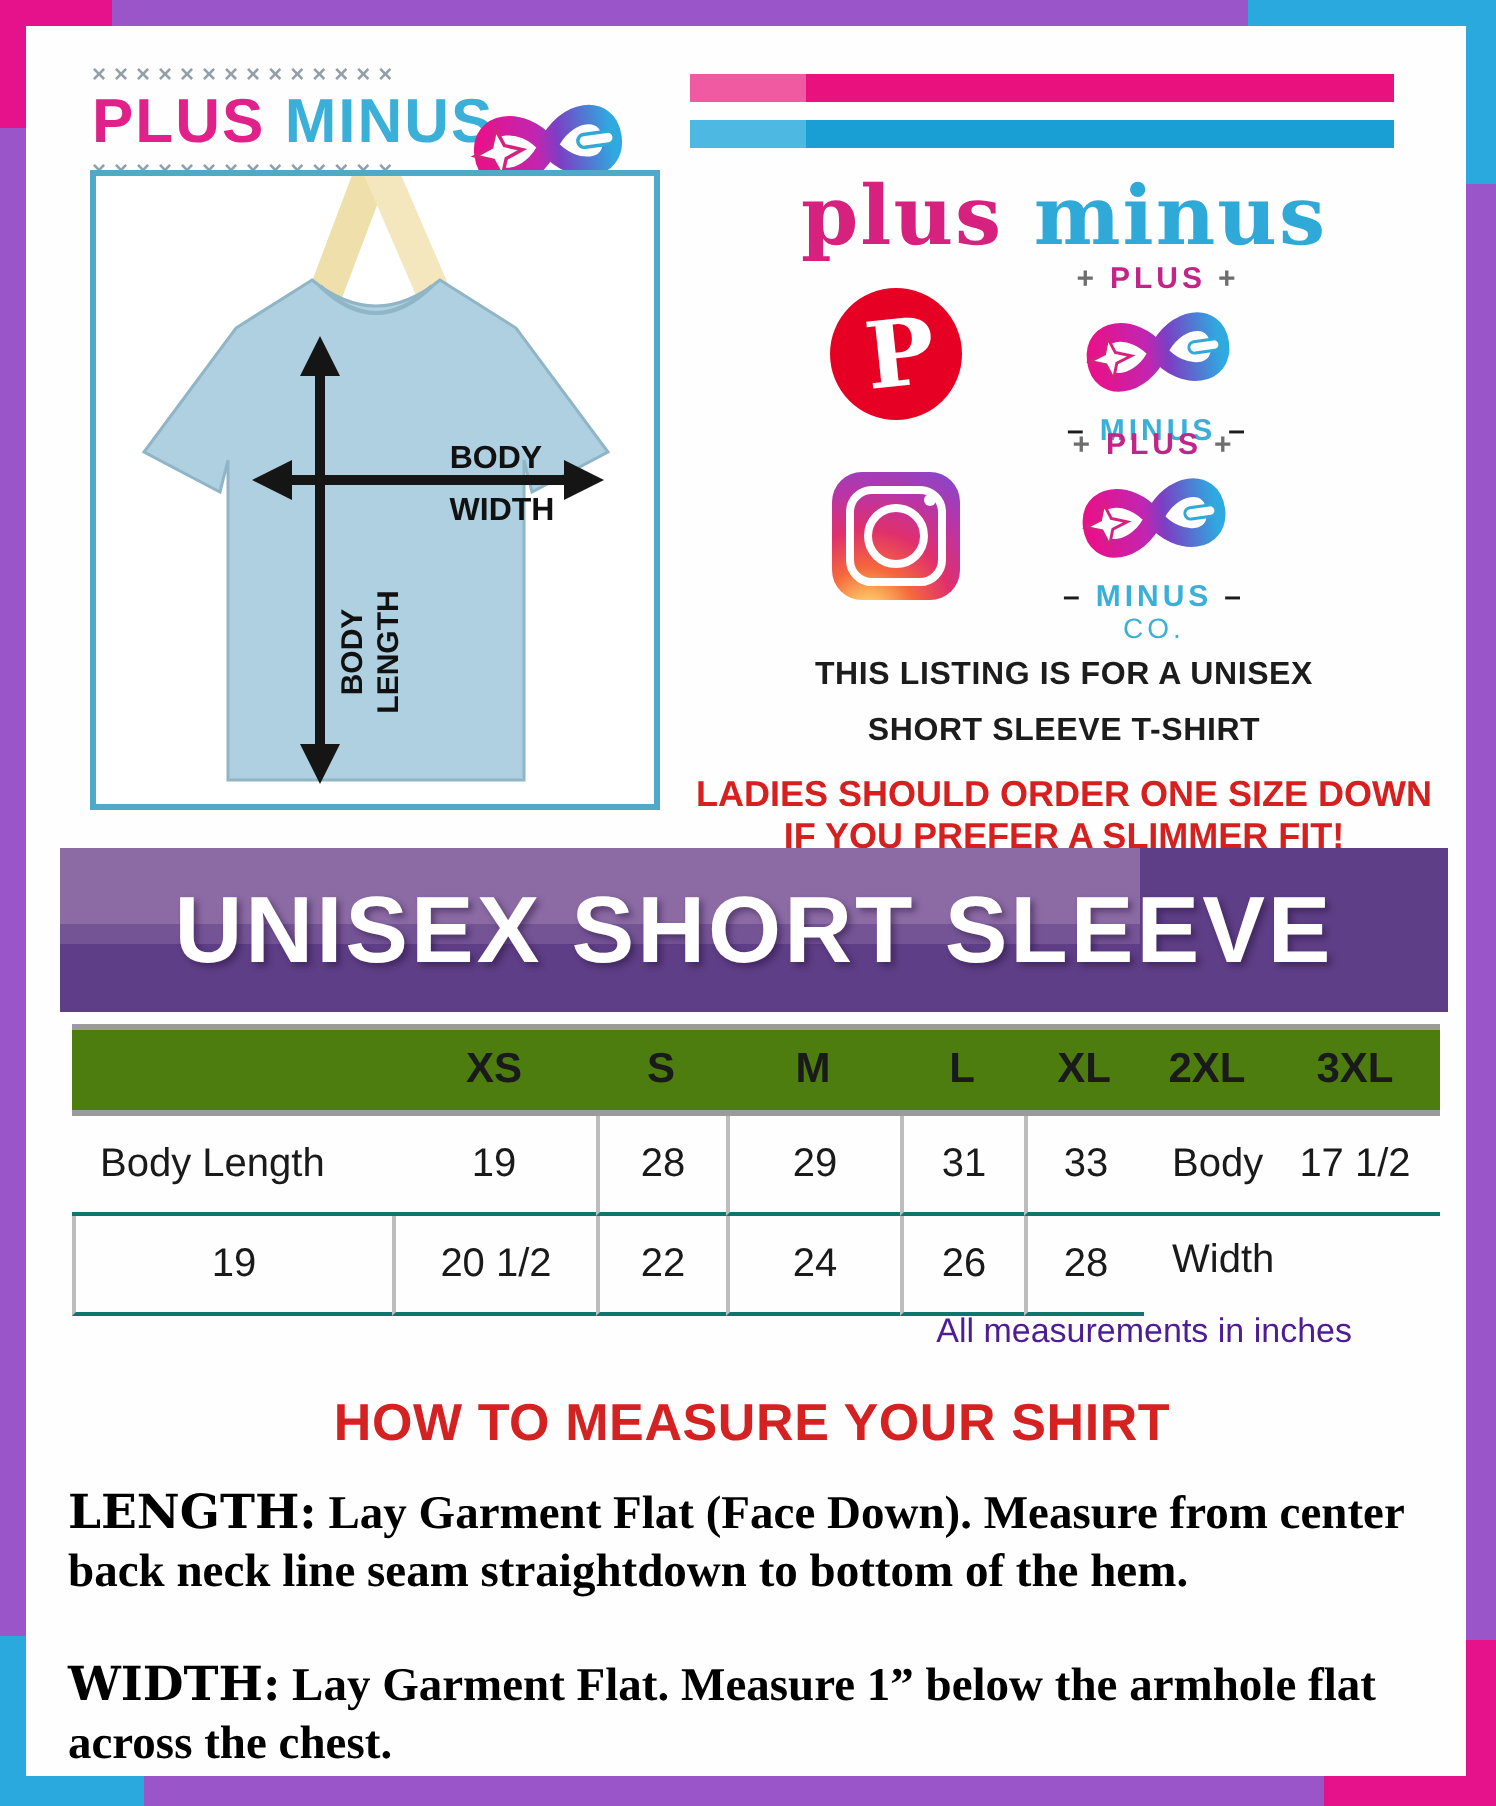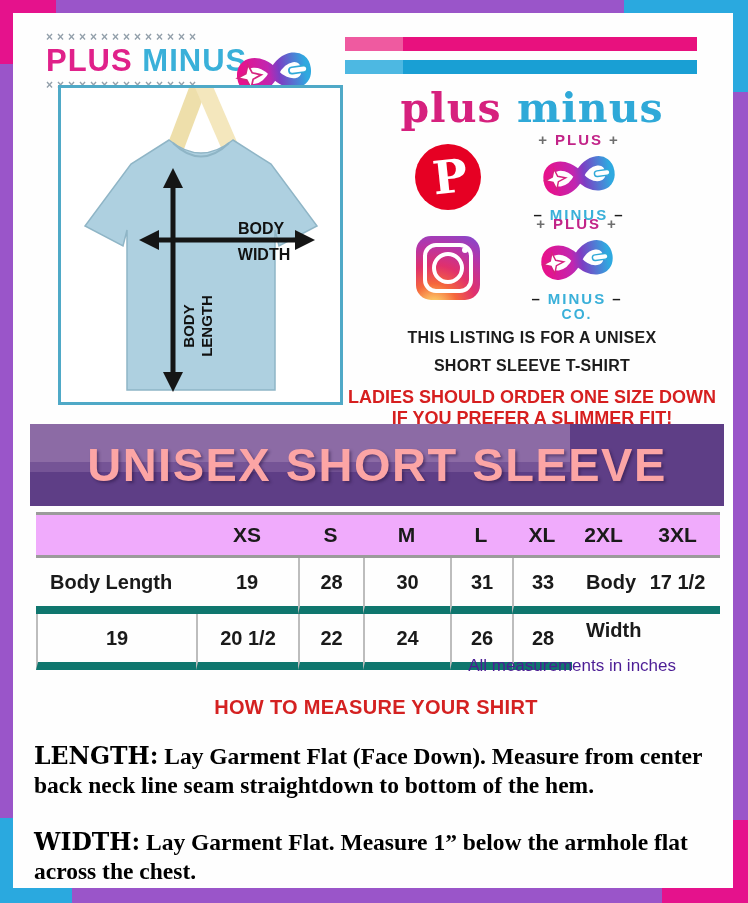--- a/index.html
+++ b/index.html
@@ -22,63 +22,63 @@
   .wm-plus{color:#e0218a;}
   .wm-minus{color:#3ab0d9;}
   .brand-infinity{position:absolute;left:218px;top:32px;}
   .stripe{position:absolute;}
   .stripe-pink{left:345px;top:37px;width:352px;height:14px;
     background:linear-gradient(90deg,#ef5aa0 0 58px,#e8117e 58px);}
   .stripe-cyan{left:345px;top:60px;width:352px;height:14px;
     background:linear-gradient(90deg,#4db8e2 0 58px,#199fd4 58px);}
   
   .shirt-box{position:absolute;left:45px;top:85px;width:285px;height:320px;
-    border:3px solid #4fa9c7;background:#fff;box-sizing:border-box;overflow:hidden;margin-left:13px;}
+    border:3px solid #4fa9c7;background:#fff;box-sizing:border-box;overflow:hidden;}
   
   .social-col{position:absolute;left:336px;top:86px;width:392px;text-align:center;}
   .social-heading{font-family:"DejaVu Serif",serif;font-weight:bold;font-size:41px;line-height:44px;letter-spacing:1px;}
   .sh-plus{color:#d6217e;}
   .sh-minus{color:#2fa9d8;}
   .social-row{display:flex;justify-content:center;align-items:center;gap:26px;margin-top:3px;height:88px;}
   .pin-icon{width:68px;height:68px;}
   .insta{position:relative;width:64px;height:64px;border-radius:15px;
     background:radial-gradient(circle at 28% 112%,#fdd46c 6%,#f5683c 28%,#e0306c 50%,#b735a8 74%,#8a46c9 94%);}
   .insta::before{content:"";position:absolute;inset:7px;border:4px solid #fff;border-radius:13px;}
   .insta::after{content:"";position:absolute;left:50%;top:50%;width:24px;height:24px;margin:-16px 0 0 -16px;
     border:4px solid #fff;border-radius:50%;}
   .insta-dot{position:absolute;top:11px;right:12px;width:6px;height:6px;background:#fff;border-radius:50%;}
   .badge{width:142px;line-height:1;}
   .badge-top,.badge-bottom{font-size:15px;font-weight:800;letter-spacing:2px;white-space:nowrap;}
   .badge-top{color:#6e6e6e;margin-bottom:2px;}
   .badge-top .plus-word{color:#c22488;margin:0 6px;}
   .badge-bottom{color:#1c1c1c;margin-top:1px;}
   .badge-bottom .minus-word{color:#3ab0d9;margin:0 6px;}
-  .badge-extra{font-size:14px;font-weight:700;letter-spacing:2px;color:#3ab0d9;margin-top:1px;}
+  .badge-extra{font-size:14px;font-weight:400;letter-spacing:2px;color:#3ab0d9;margin-top:1px;}
   .listing-title{margin-top:12px;font-size:16px;font-weight:800;line-height:28px;color:#1c1c1c;letter-spacing:0.3px;}
   .listing-warning{margin-top:7px;font-size:18px;font-weight:800;line-height:21px;color:#d61f1f;}
   
   .banner{position:absolute;left:30px;top:424px;width:694px;height:82px;background:#5e3e86;overflow:hidden;}
   .banner::before{content:"";position:absolute;left:0;top:0;width:540px;height:38px;background:#8c6ba5;}
   .banner::after{content:"";position:absolute;left:0;top:38px;width:540px;height:10px;background:#755496;}
   .banner-text{position:relative;z-index:2;display:block;text-align:center;line-height:82px;
-    font-size:47px;font-weight:800;letter-spacing:1.5px;color:#fca5a5;text-shadow:2px 2px 3px rgba(35,16,58,.45);}
+    font-size:47px;font-weight:800;letter-spacing:1.5px;color:#ffffff;text-shadow:2px 2px 3px rgba(35,16,58,.45);}
   
   .size-table{position:absolute;left:36px;top:512px;width:684px;
     display:grid;grid-template-columns:160px 102px 65px 87px 62px 60px 63px 85px;}
-  .th{background:#f0abfc;border-top:3px solid #9b9b9b;border-bottom:3px solid #9b9b9b;
+  .th{background:#4d7c0f;border-top:3px solid #9b9b9b;border-bottom:3px solid #9b9b9b;
     height:40px;line-height:40px;text-align:center;font-size:21px;font-weight:800;color:#1a1a1a;}
-  .td{height:48px;line-height:48px;text-align:center;font-size:20px;font-weight:700;color:#1a1a1a;
-    border-bottom:8px solid #0f766e;}
+  .td{height:48px;line-height:48px;text-align:center;font-size:20px;font-weight:400;color:#1a1a1a;
+    border-bottom:2px solid #0f766e;}
   .td.rowlabel{text-align:left;padding-left:14px;font-size:20px;}
   .td.sep{border-left:2px solid #bdbdbd;text-align:center;}
   .table-note{position:absolute;left:36px;top:656px;width:640px;text-align:right;
     font-size:17px;font-weight:500;color:#4c1d95;}
   
   .measure-title{position:absolute;left:36px;top:696px;width:680px;text-align:center;
-    font-size:20px;font-weight:800;color:#d42121;letter-spacing:0.3px;}
+    font-size:26px;font-weight:800;color:#d42121;letter-spacing:0.3px;}
   .measure-para{position:absolute;left:34px;width:688px;margin:0;
     font-family:"Liberation Serif",serif;font-size:23.5px;font-weight:700;line-height:29px;color:#000;}
   .measure-para b{font-family:"DejaVu Serif",serif;font-weight:bold;}
   .para-length{top:742px;}
   .para-width{top:828px;}
 </style>
 </head>
 <body>
 
 <div class="page">
@@ -215,21 +215,21 @@
     <div class="th">S</div>
     <div class="th">M</div>
     <div class="th">L</div>
     <div class="th">XL</div>
     <div class="th">2XL</div>
     <div class="th">3XL</div>
 
     <div class="td rowlabel">Body Length</div>
     <div class="td">19</div>
     <div class="td sep">28</div>
-    <div class="td sep">30</div>
+    <div class="td sep">29</div>
     <div class="td sep">31</div>
     <div class="td sep">33</div>
 
     <div class="td rowlabel">Body Width</div>
     <div class="td">17 1/2</div>
     <div class="td sep">19</div>
     <div class="td sep">20 1/2</div>
     <div class="td sep">22</div>
     <div class="td sep">24</div>
     <div class="td sep">26</div>

